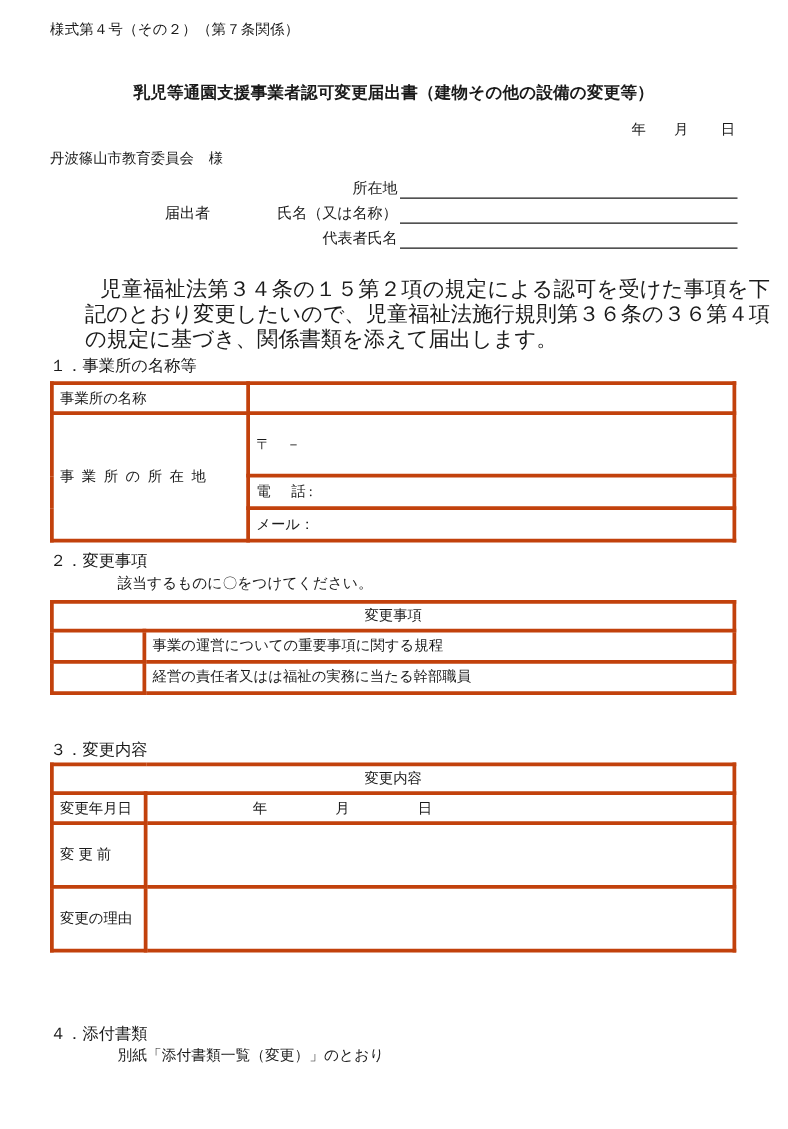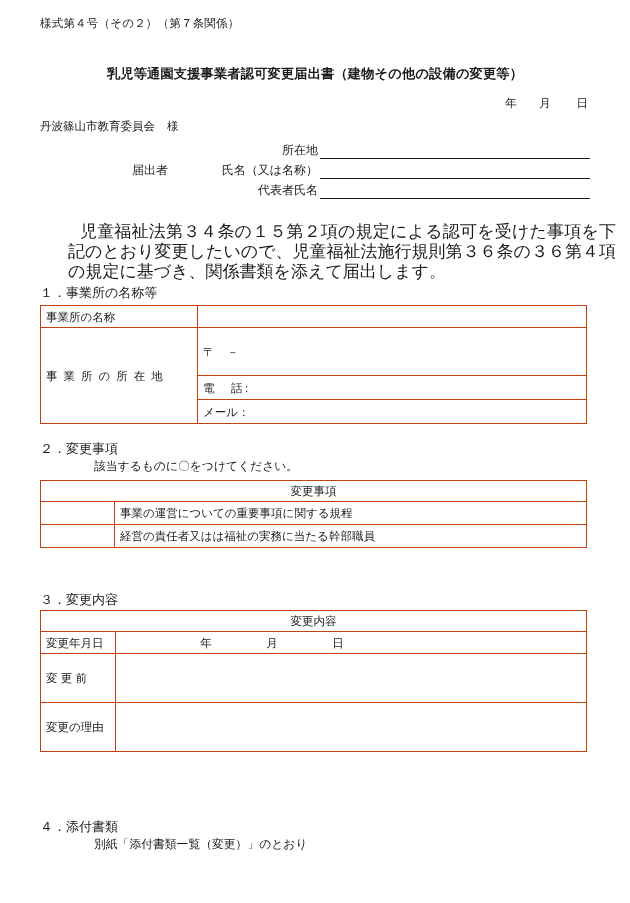--- a/index.html
+++ b/index.html
@@ -125,21 +125,21 @@
   }
 
   
   table.grid {
     position: absolute;
     border-collapse: collapse;
     table-layout: fixed;
     font-size: 11.5px;
   }
   table.grid td {
-    border: 1px solid #c2410c;
+    border: 3px solid #c2410c;
     padding: 0 5px;
     vertical-align: middle;
     line-height: 16px;
   }
   .ctr { text-align: center; }
   .spread3 {
     letter-spacing: 0.28em;
     padding-left: 6px;
   }
   .spread-addr {

